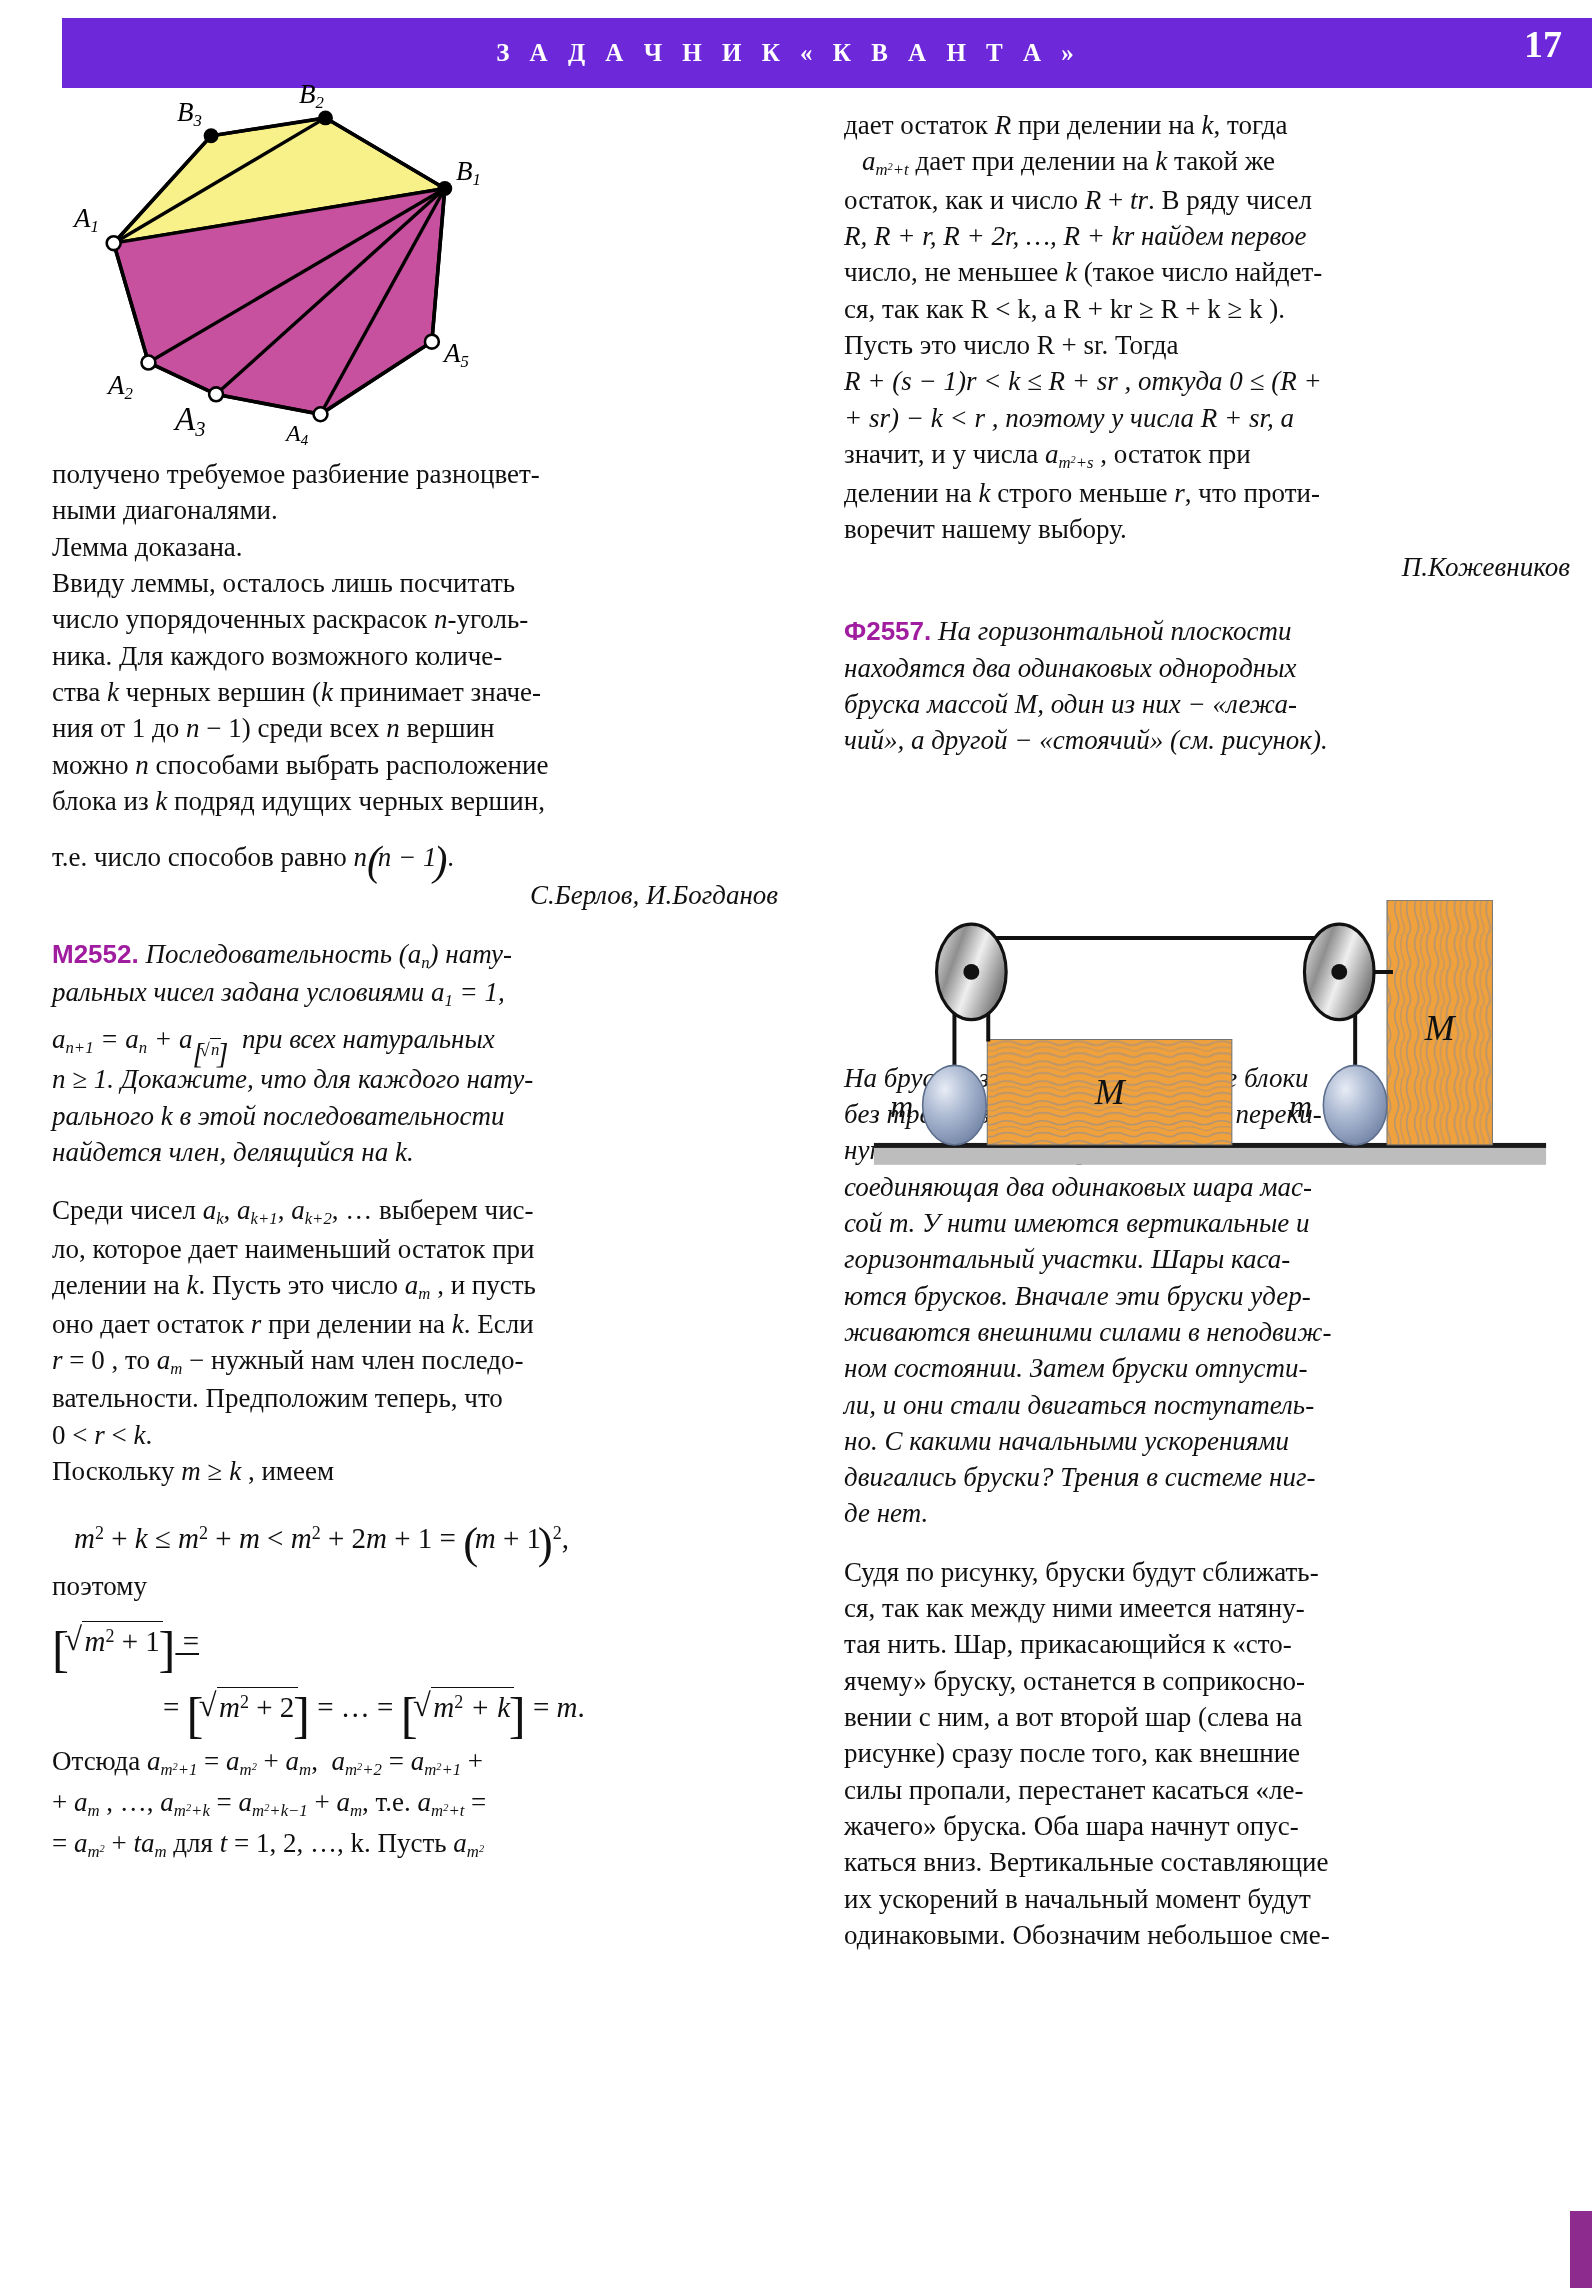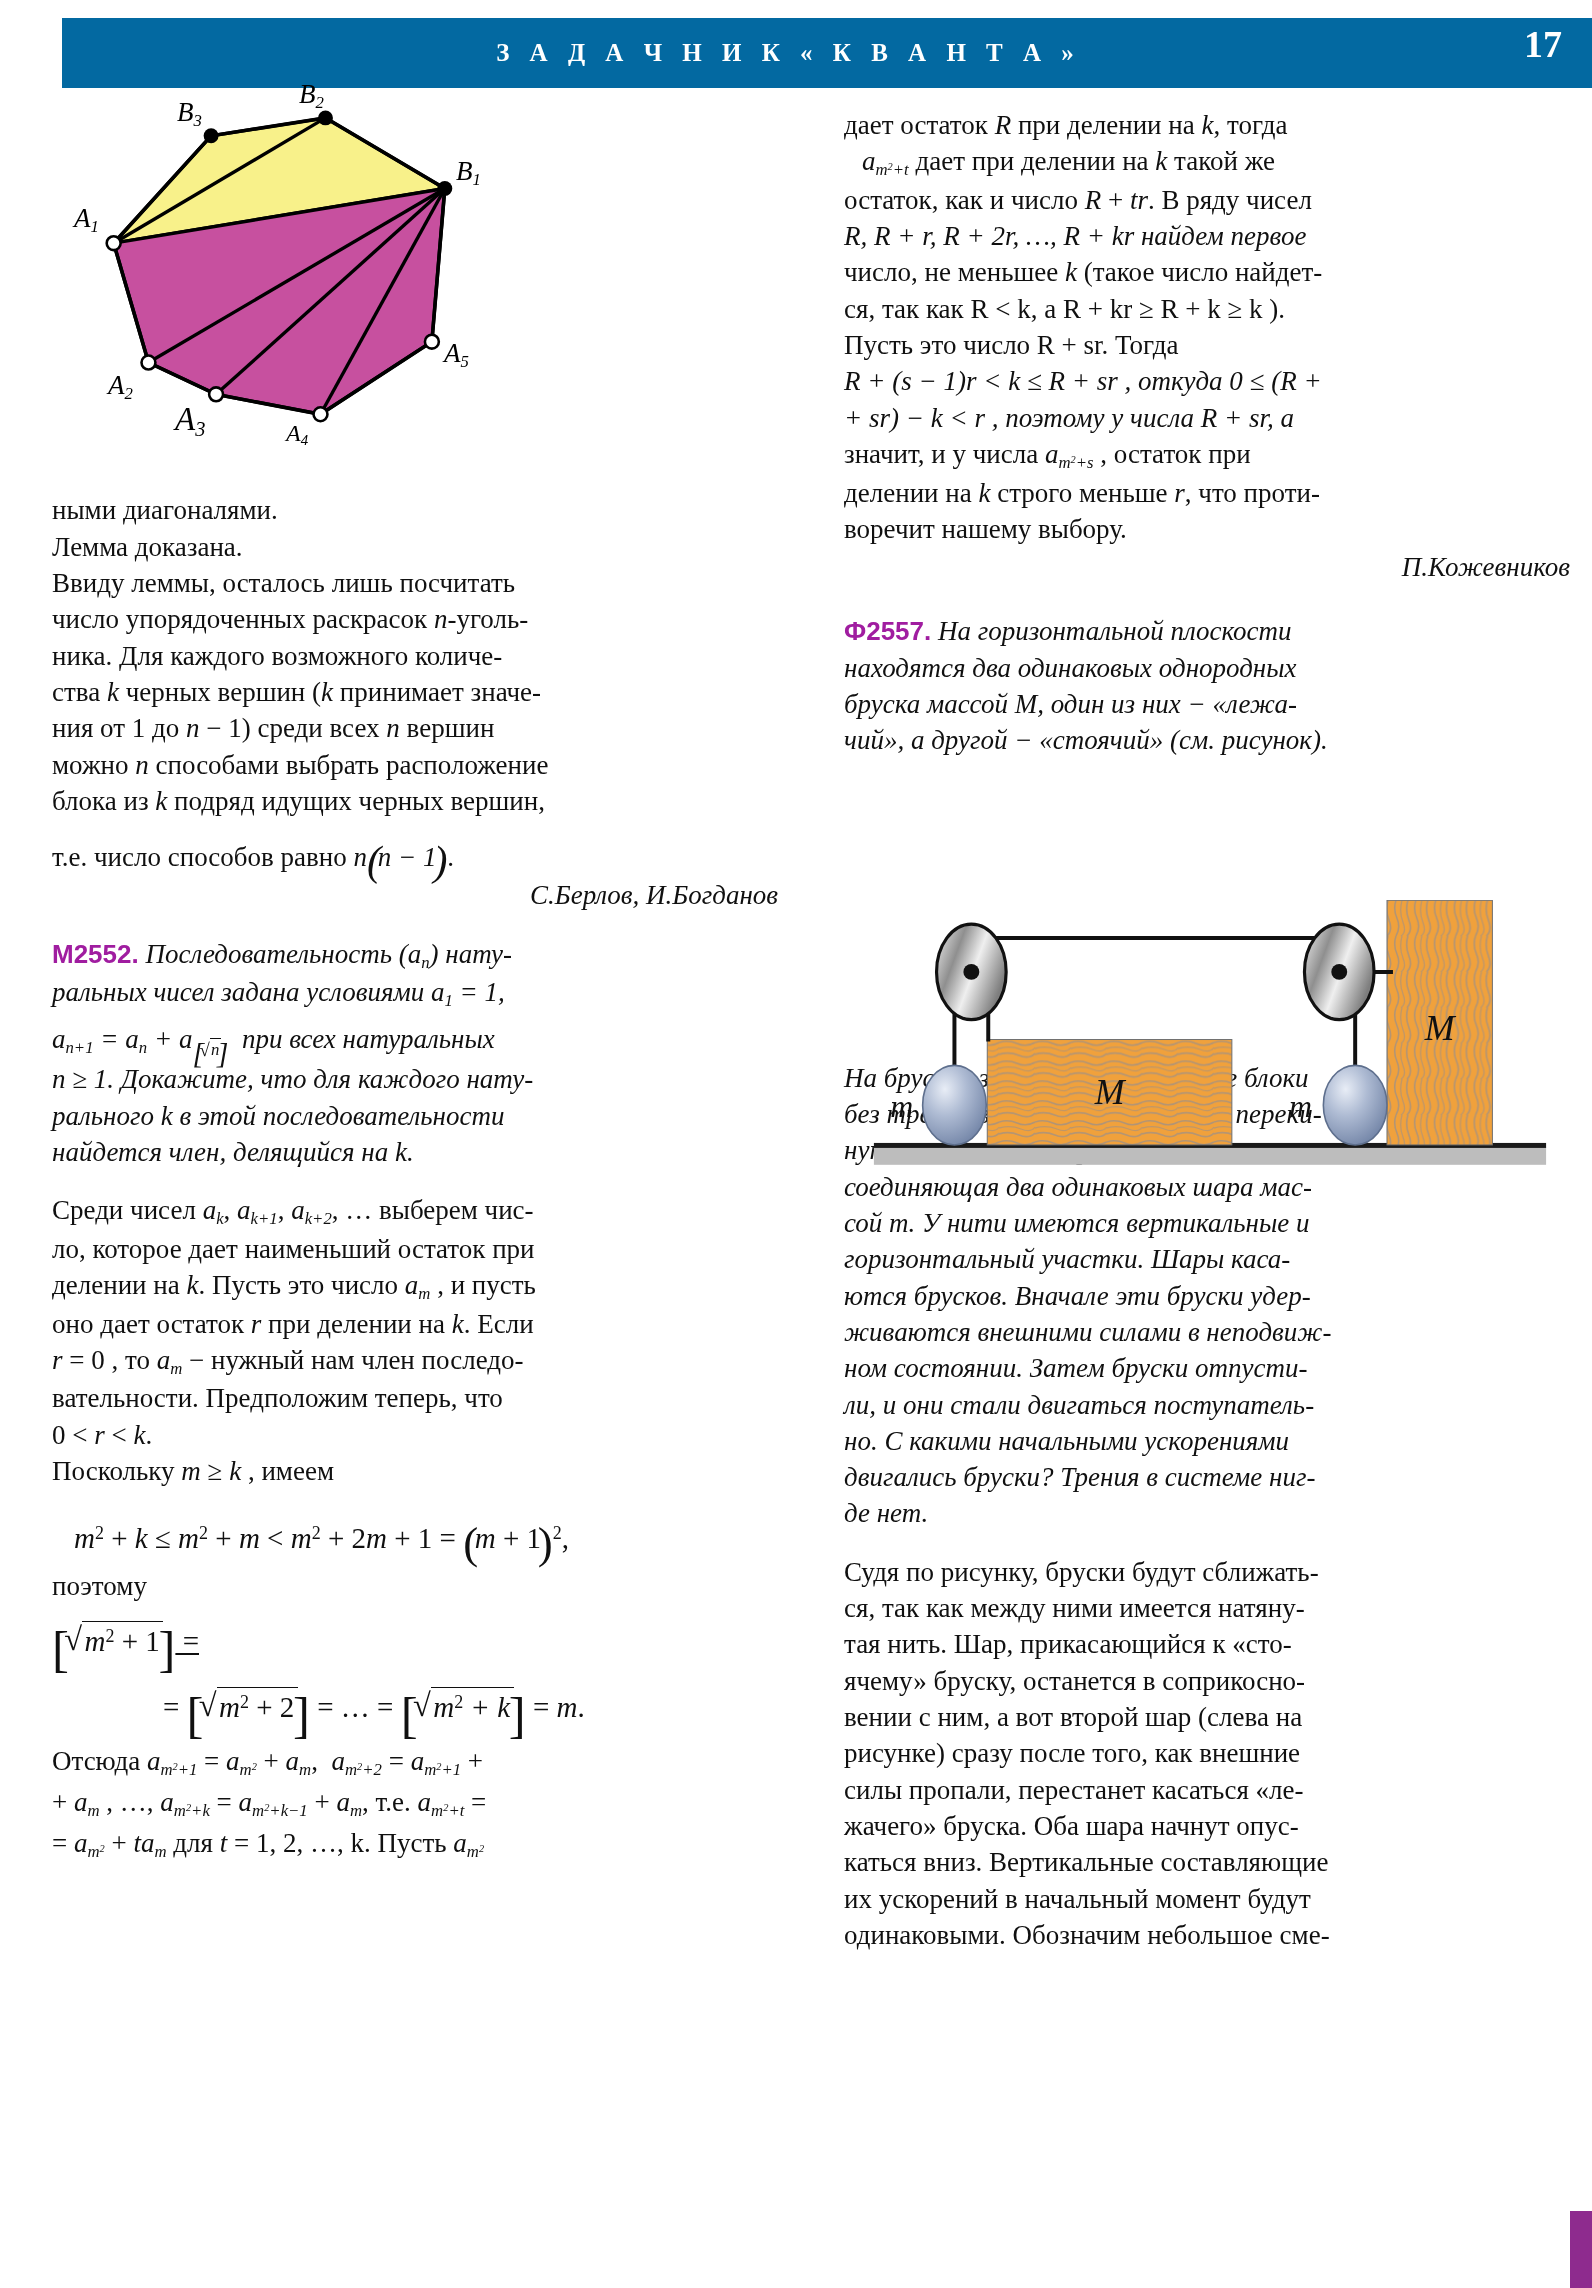--- a/index.html
+++ b/index.html
@@ -4,21 +4,21 @@
 <style>
   html,body{margin:0;padding:0;}
   body{
     width:1592px;height:2289px;background:#ffffff;
     font-family:"Liberation Serif","DejaVu Serif",serif;
     position:relative;overflow:hidden;
   }
   
   .header{
     position:absolute;left:62px;top:18px;width:1530px;height:70px;
-    background:#0369a1;
+    background:#6d28d9;
   }
   .header-title{
     position:absolute;left:0;top:0;width:1453px;height:70px;
     display:flex;align-items:center;justify-content:center;
     color:#ffffff;font-size:25px;letter-spacing:7px;font-weight:bold;
     font-family:"Liberation Serif","DejaVu Serif",serif;
   }
   .header-page{
     position:absolute;right:30px;top:0;height:52px;display:flex;
     align-items:center;color:#ffffff;font-size:38px;font-weight:bold;
@@ -104,21 +104,21 @@
   <div style="position:absolute;left:22px;top:107px;font-size:27px;font-style:italic;"><span>A</span><sub>1</sub></div>
   <div style="position:absolute;left:56px;top:274px;font-size:27px;font-style:italic;"><span>A</span><sub>2</sub></div>
   <div style="position:absolute;left:123px;top:305px;font-size:33px;font-style:italic;"><span>A</span><sub>3</sub></div>
   <div style="position:absolute;left:234px;top:324px;font-size:24px;font-style:italic;"><span>A</span><sub>4</sub></div>
   <div style="position:absolute;left:392px;top:242px;font-size:27px;font-style:italic;"><span>A</span><sub>5</sub></div>
 </div>
 
 <div class="col col-left" style="top:456px;">
 
   <p class="para">
-    <br>
+    <span>получено требуемое разбиение разноцвет-</span><br>
     <span>ными диагоналями.</span><br>
     <span>Лемма доказана.</span><br>
     <span>Ввиду леммы, осталось лишь посчитать</span><br>
     <span>число упорядоченных раскрасок </span><span class="mi">n</span><span>-уголь-</span><br>
     <span>ника. Для каждого возможного количе-</span><br>
     <span>ства </span><span class="mi">k</span><span> черных вершин (</span><span class="mi">k</span><span> принимает значе-</span><br>
     <span>ния от 1 до </span><span class="mi">n</span><span> − 1) среди всех </span><span class="mi">n</span><span> вершин</span><br>
     <span>можно </span><span class="mi">n</span><span> способами выбрать расположение</span><br>
     <span>блока из </span><span class="mi">k</span><span> подряд идущих черных вершин,</span><br>
     <span>т.е. число способов равно </span><span class="mi">n</span><span class="pbig mi">n − 1</span><span>.</span>

